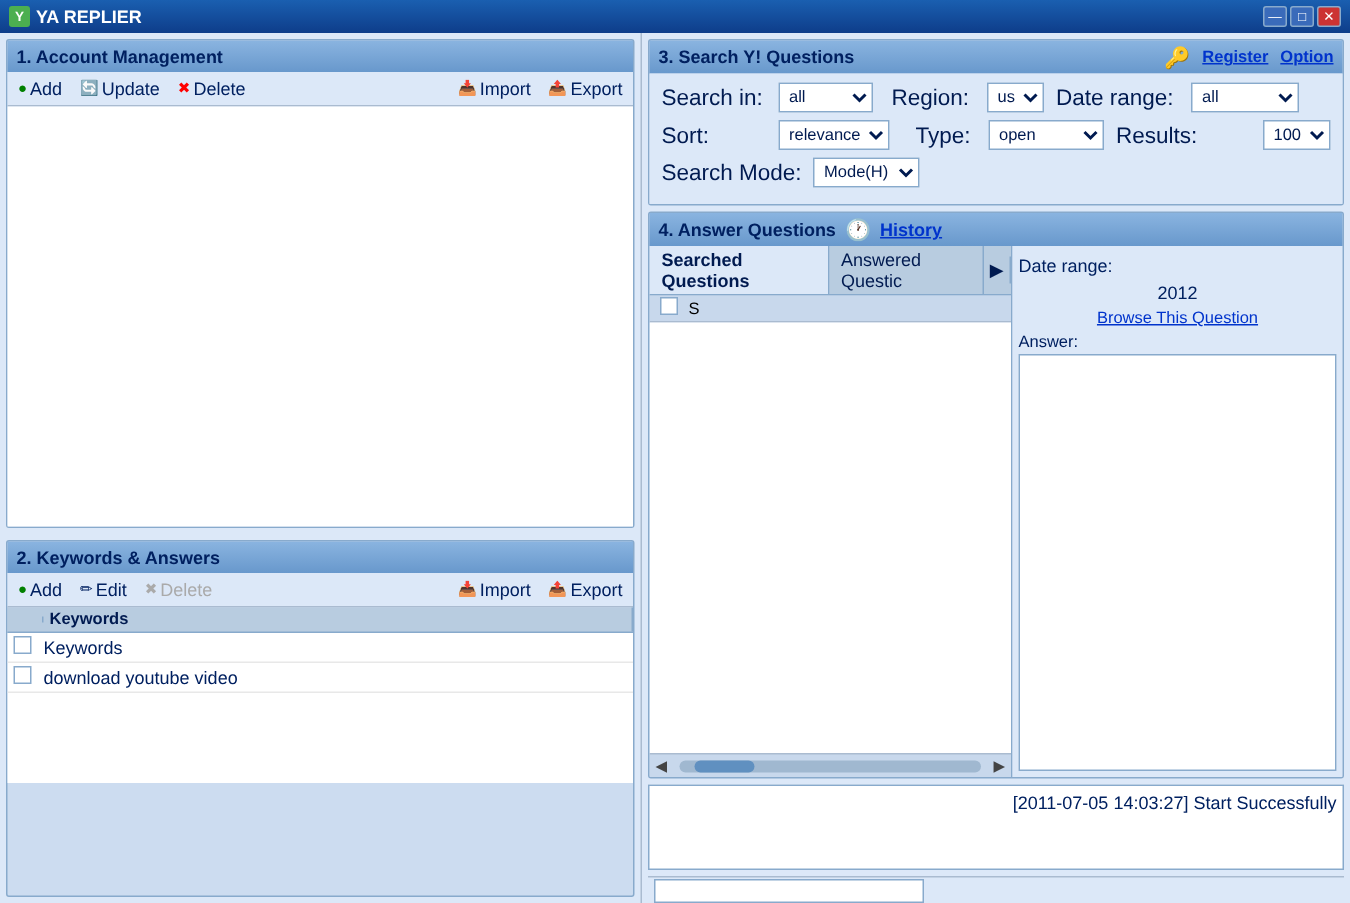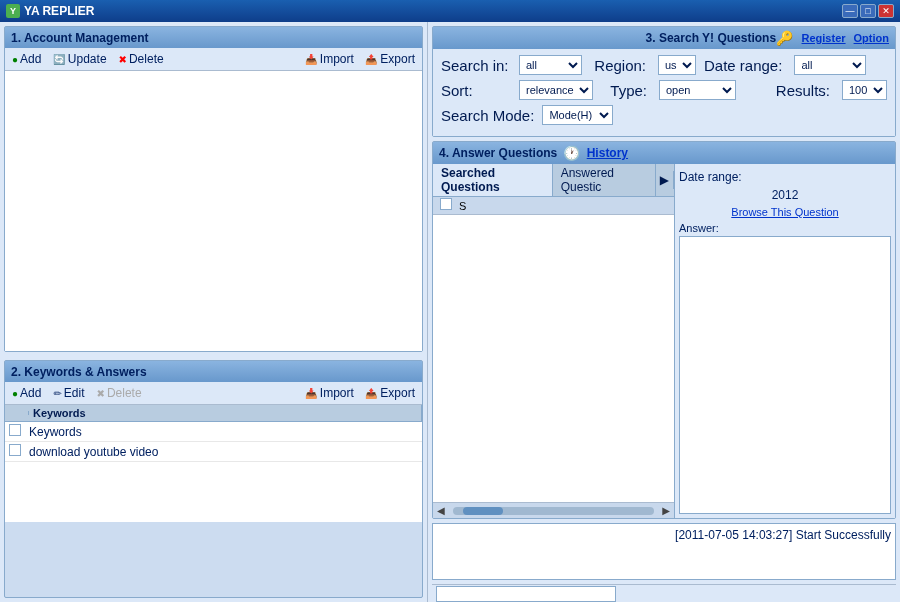--- a/index.html
+++ b/index.html
@@ -111,21 +111,21 @@
     }
 
     .search-header {
       background: linear-gradient(to bottom, #8ab4e0, #6898cc);
       padding: 3px 6px;
       font-weight: bold;
       font-size: 13px;
       color: #002060;
       display: flex;
       align-items: center;
-      justify-content: flex-end;
+      justify-content: space-between;
     }
 
     .search-header-links { display: flex; align-items: center; gap: 8px; font-size: 11px; }
     .key-icon { color: #ffcc00; font-size: 14px; }
     .link-text { color: #0033cc; text-decoration: underline; cursor: pointer; font-size: 11px; }
 
     .search-fields { padding: 6px 8px; background: #dce8f8; }
     .search-row { display: flex; align-items: center; margin-bottom: 5px; gap: 8px; }
     .search-label { min-width: 70px; font-size: 15px; color: #001a50; }
     .search-select {
@@ -423,21 +423,21 @@
             <option>relevance</option>
             <option>date</option>
             <option>popularity</option>
           </select>
           <span class="search-label" style="min-width:50px; text-align:right; padding-right:4px;">Type:</span>
           <select class="search-select">
             <option>open</option>
             <option>resolved</option>
             <option>undecided</option>
           </select>
-          <span class="search-label" style="min-width:90px; text-align:right; padding-right:4px;">Results:</span>
+          <span class="search-label" style="min-width:90px; text-align:left; padding-right:4px;">Results:</span>
           <select class="search-select">
             <option>10</option>
             <option>20</option>
             <option>50</option>
             <option selected="">100</option>
           </select>
         </div>
         <div class="search-row">
           <span class="search-label">Search Mode:</span>
           <select class="search-select">

